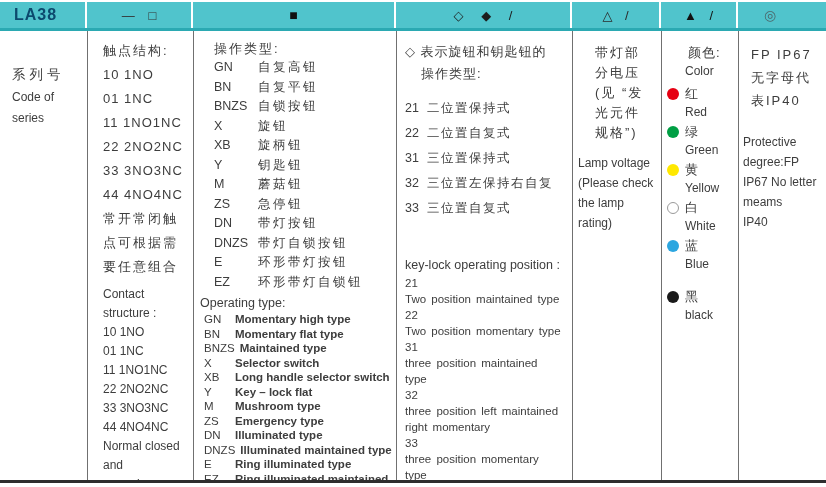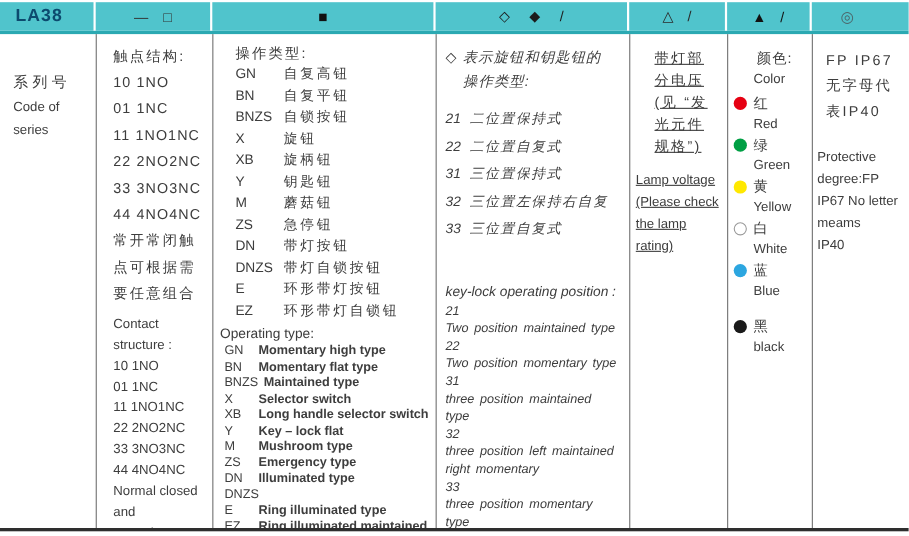--- a/index.html
+++ b/index.html
@@ -19,21 +19,21 @@
   .hc5{width:87px;word-spacing:9px;color:#2a2a2a;}
   .hc6{width:75px;word-spacing:9px;color:#111;}
   .hc7{flex:1;justify-content:flex-start;padding-left:26px;box-sizing:border-box;
        color:#4c686c;font-size:14px;}
 
   
   .col{position:absolute;top:31px;height:449px;box-sizing:border-box;overflow:hidden;}
   .c1{left:0;width:87px;}
   .c2{left:87px;width:106px;border-left:1px solid #707070;}
   .c3{left:193px;width:203px;border-left:1px solid #707070;}
-  .c4{left:396px;width:176px;border-left:1px solid #707070;font-style:italic;}
+  .c4{left:396px;width:176px;border-left:1px solid #707070;}
   .c5{left:572px;width:89px;border-left:1px solid #707070;}
   .c6{left:661px;width:77px;border-left:1px solid #707070;}
   .c7{left:738px;width:88px;border-left:1px solid #707070;}
   .bottom-line{position:absolute;left:0;right:0;top:480px;height:3px;background:#2e2e2e;}
 
   .cn{font-size:13px;}
   .en{font-size:12px;}
 
   
   .c1{padding:32px 0 0 12px;}
@@ -66,21 +66,21 @@
   .sel-items-cn{margin-top:11px;}
   .sel-items-cn .row{display:flex;line-height:25px;}
   .sel-items-cn .code{min-width:22px;font-size:12.5px;}
   .sel-items-cn .lbl{letter-spacing:1.5px;font-size:12.5px;}
   .sel-title-en{margin-top:34px;}
   .sel-title-en div{font-size:12.5px;line-height:20px;}
   .sel-items-en .item .code{font-size:11.5px;line-height:16px;}
   .sel-items-en .item .lbl{font-size:11.5px;line-height:16px;max-width:158px;word-spacing:2px;}
 
   
-  .c5{padding:12px 0 0 0;text-decoration:underline;}
+  .c5{padding:12px 0 0 0;}
   .lamp-cn div{padding-left:22px;letter-spacing:2px;line-height:20px;}
   .lamp-en{margin-top:10px;}
   .lamp-en div{padding-left:5px;line-height:20px;}
 
   
   .c6{padding:12px 0 0 0;}
   .c6 .title-cn{padding-left:26px;letter-spacing:1px;line-height:19px;}
   .c6 .title-en{padding-left:23px;line-height:19px;}
   .color-items{margin-top:3px;}
   .citem .crow{display:flex;align-items:center;padding-left:5px;line-height:19px;}
@@ -247,20 +247,21 @@
       <div class="row">
         <span class="code">ZS</span>
         <span class="lbl">Emergency type</span>
       </div>
       <div class="row">
         <span class="code">DN</span>
         <span class="lbl">Illuminated type</span>
       </div>
       <div class="row">
         <span class="code">DNZS</span>
+        <span class="lbl">Illuminated maintained type</span>
       </div>
       <div class="row">
         <span class="code">E</span>
         <span class="lbl">Ring illuminated type</span>
       </div>
       <div class="row">
         <span class="code">EZ</span>
         <span class="lbl">Ring illuminated maintained type</span>
       </div>
     </div>

